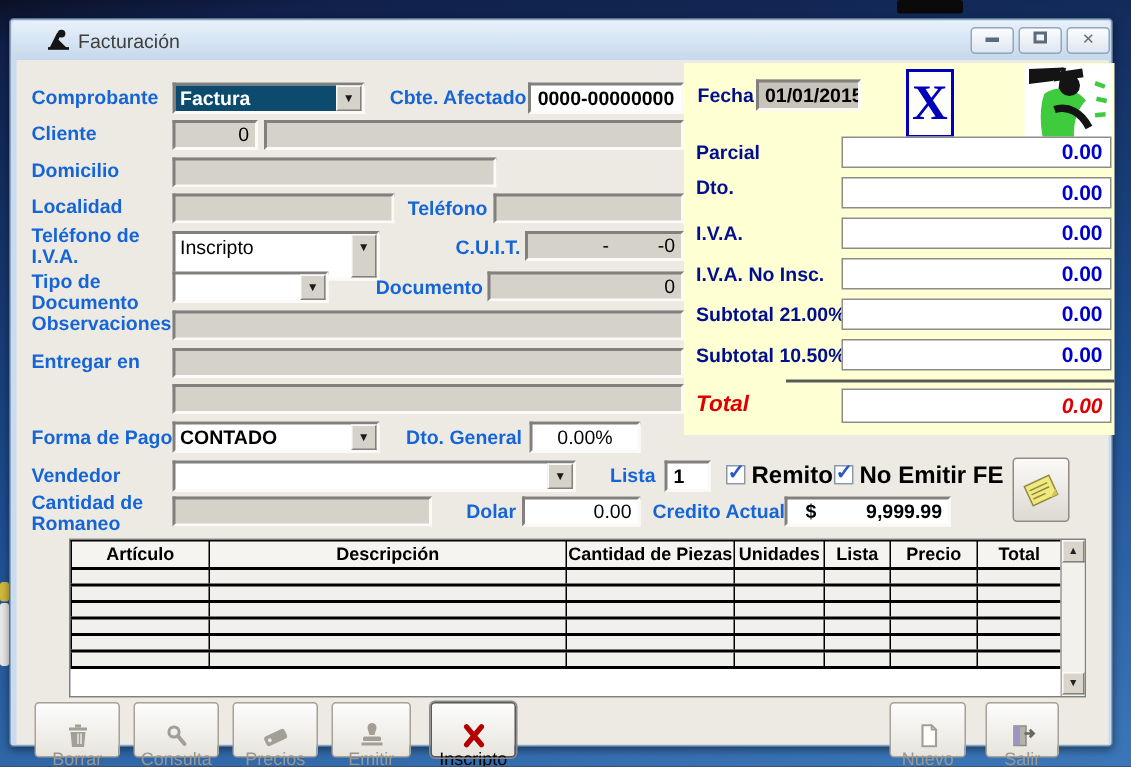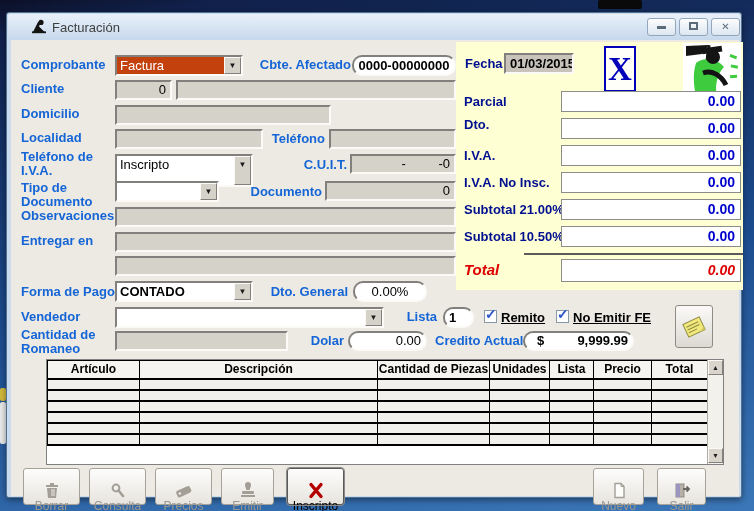--- a/index.html
+++ b/index.html
@@ -17,32 +17,32 @@
   .title-ico{position:absolute;left:22px;top:4px;width:18px;height:18px;}
   .winbtn{position:absolute;top:4px;width:29px;height:18px;border:1px solid #93a6bb;
     border-radius:3px;background:linear-gradient(#fcfdfe,#dde6f0);
     text-align:center;line-height:16px;font-size:10px;color:#5c6b7c;}
   .winbtn .dash{display:inline-block;width:9px;height:3px;background:#5c6b7c;margin-bottom:1px;}
   .winbtn .boxg{display:inline-block;width:9px;height:8px;border:2px solid #5c6b7c;}
   
   .content{position:absolute;left:4px;top:27px;width:728px;height:456px;background:#eceae3;}
   .lbl{position:absolute;color:#1565d6;font-weight:bold;font-size:13px;line-height:14px;}
   .nlbl{position:absolute;color:#000f8f;font-weight:bold;font-size:13px;line-height:14px;}
-  .blk{position:absolute;color:#000;font-weight:bold;font-size:13px;line-height:14px;text-decoration:underline;}
+  .blk{position:absolute;color:#000;font-weight:bold;font-size:16px;line-height:14px;}
   .fld{position:absolute;font-size:13px;border:2px solid;border-color:#82807c #fbfaf7 #fbfaf7 #82807c;
     padding:0 4px;color:#000;overflow:hidden;white-space:pre;}
   .gray{background:#d5d2c9;}
-  .white{background:#ffffff;border-radius:10px;}
+  .white{background:#ffffff;}
   .r{text-align:right;}
   .c{text-align:center;}
   .b{font-weight:bold;}
   .combo{position:absolute;border:2px solid;border-color:#82807c #fbfaf7 #fbfaf7 #82807c;
     background:#fff;display:flex;}
   .combo .txt{flex:1;font-size:13px;line-height:17px;padding:0 3px;overflow:hidden;white-space:nowrap;}
-  .combo .sel{background:#c2410c;color:#fff;font-weight:normal;}
+  .combo .sel{background:#0c4a6e;color:#fff;font-weight:bold;}
   .combo .arrow{width:17px;background:#d5d2c9;border:1px solid;border-color:#fbfaf7 #82807c #82807c #fbfaf7;
     text-align:center;font-size:8px;line-height:15px;color:#1a1a1a;}
   
   .ypanel{position:absolute;left:445px;top:2px;width:287px;height:248px;background:#ffffd4;}
   .trow-field{position:absolute;left:105px;width:180px;height:21px;background:#fff;
     border:1px solid #8c8c88;font-size:14px;font-weight:bold;color:#0000cd;
     text-align:right;padding:0 5px;line-height:19px;}
   .xbox{position:absolute;left:148px;top:4px;width:32px;height:46px;background:#fffffa;
     border:2px solid #0000bb;color:#0000bb;text-align:center;font-size:33px;line-height:42px;
     font-weight:bold;font-family:"Liberation Serif",serif;}
@@ -87,21 +87,21 @@
       <span class="title-text">Facturación</span>
       <div class="winbtn" style="left:639px;"><span class="dash"></span></div>
       <div class="winbtn" style="left:671px;"><span class="boxg"></span></div>
       <div class="winbtn" style="left:703px;"><span>✕</span></div>
     </div>
 
     <div class="content">
 
       <div class="ypanel">
         <span class="nlbl" style="left:9px;top:15px;">Fecha</span>
-        <div class="fld gray c b" style="left:48px;top:11px;width:70px;height:21px;line-height:17px;background:#c8c4bc;">01/03/2015</div>
+        <div class="fld gray c b" style="left:48px;top:11px;width:70px;height:21px;line-height:17px;background:#c8c4bc;">01/01/2015</div>
         <div class="xbox">X</div>
         <div class="imgbox" style="left:227px;top:1px;width:58px;height:60px;">
           <svg width="58" height="60" viewBox="0 0 58 60">
             <polygon points="3,3 26,2 19,11 3,13" fill="#141414"></polygon>
             <rect x="23" y="2" width="3" height="24" fill="#141414" transform="rotate(8 24 14)"></rect>
             <path d="M13,20 C9,32 11,48 15,59 L35,59 C31,46 33,32 41,24 C34,15 19,14 13,20 Z" fill="#3ecb3e"></path>
             <rect x="19" y="4" width="20" height="6" fill="#141414" transform="rotate(-8 29 7)"></rect>
             <circle cx="30" cy="14" r="7" fill="#141414"></circle>
             <path d="M20,30 C29,27 38,32 43,42" stroke="#141414" stroke-width="5" fill="none"></path>
             <g fill="#3ecb3e">

